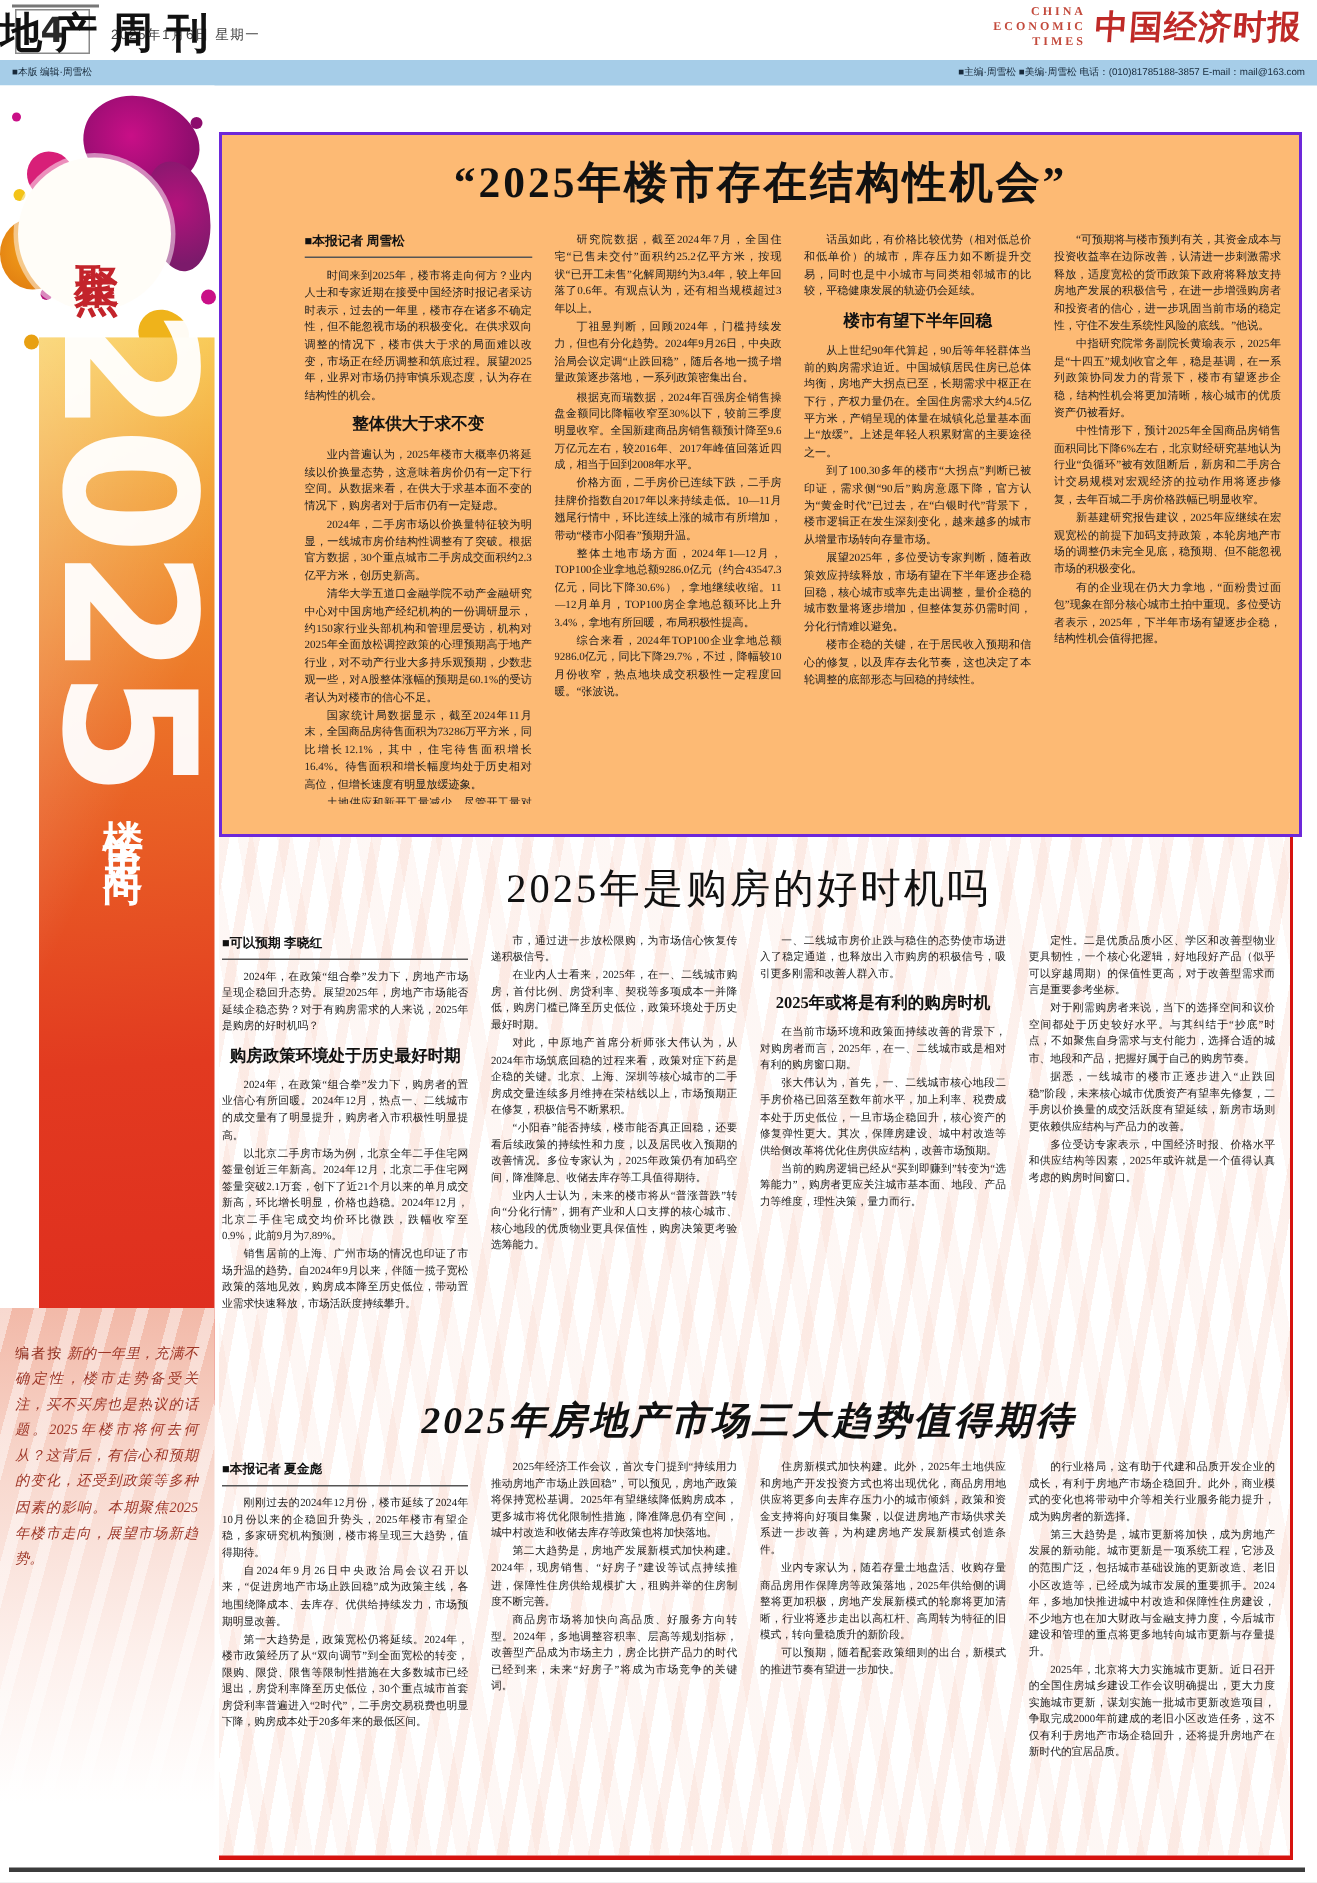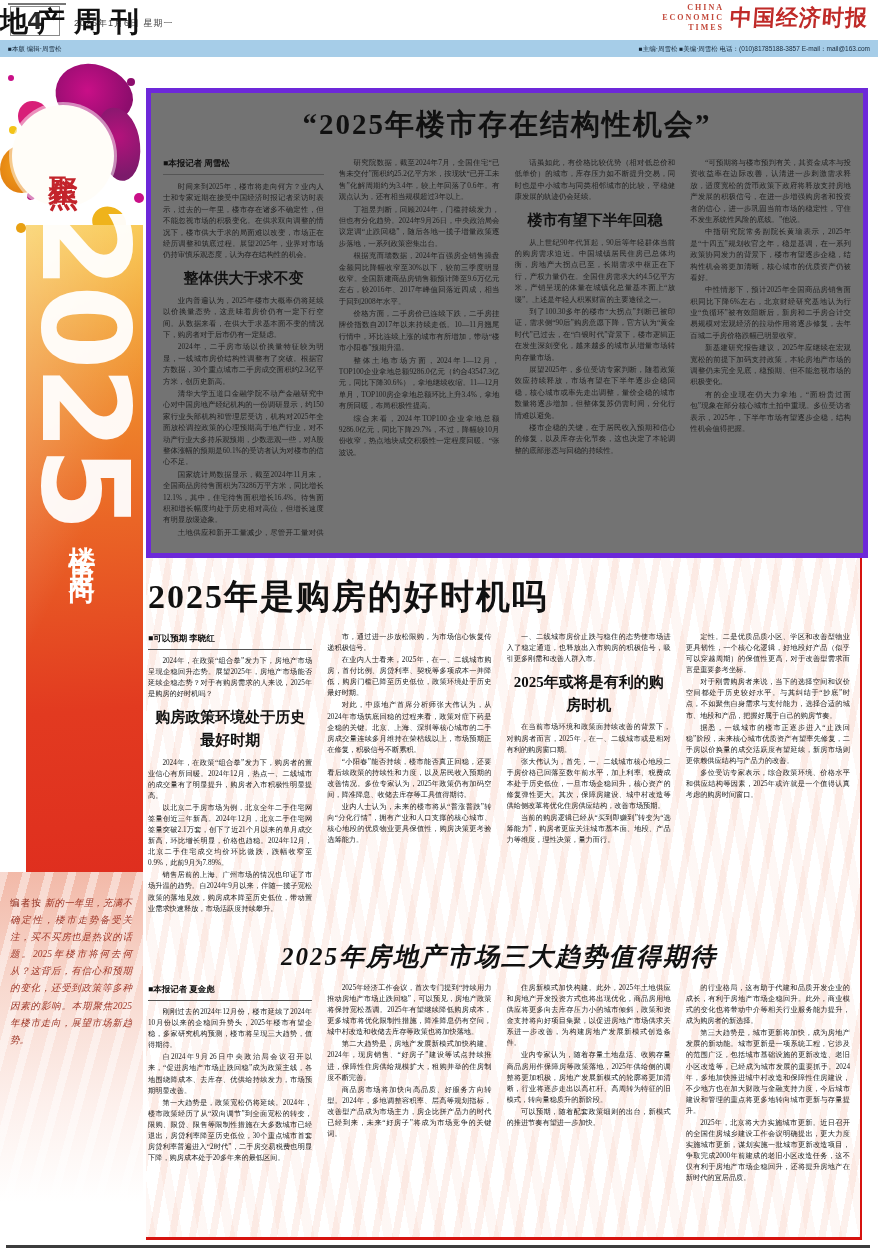--- a/index.html
+++ b/index.html
@@ -78,38 +78,38 @@
     background:repeating-linear-gradient(105deg,rgba(255,255,255,.45) 0 8px,rgba(255,255,255,0) 8px 22px); }
   .editor-note{
     position:absolute; left:10px; top:838px; width:122px;
     font-size:9.5px; line-height:1.8; color:#9c3526; font-style:italic;
     text-align:justify;
   }
   .editor-note b{ font-style:normal; font-weight:400; color:#8e2d1f; letter-spacing:1px; }
   
   .a1-box{
     position:absolute; left:146px; top:88px; width:722px; height:470px;
-    border:5px solid #6d28d9; background:#737373; padding:6px 12px 8px;
+    border:2px solid #6d28d9; background:#fdba74; padding:6px 12px 8px;
   }
   .headline-1{ text-align:center; font-size:29px; font-weight:700; letter-spacing:2px; margin:6px 0 12px; color:#111; }
   .cols{ display:flex; gap:15px; overflow:hidden; }
-  .a1-box .cols{ height:382px; }
+  .a1-box .cols{ height:382px;margin-left:43px; }
   .col{ flex:1 1 0; overflow:hidden; font-size:7.4px; line-height:1.54; text-align:justify; color:#212121; }
   .para{ text-indent:2em; margin-bottom:1px; }
-  .subhead{ font-size:15px; font-weight:700; text-align:center; margin:6px 0 5px; color:#111; }
+  .subhead{ font-size:11px; font-weight:700; text-align:center; margin:6px 0 5px; color:#111; }
   .byline{ font-size:8.5px; font-weight:700; border-bottom:1px solid #555; padding-bottom:4px; margin-bottom:6px; color:#111; }
   .lower-frame{
     position:absolute; left:146px; top:558px; width:716px; height:682px;
     border-right:2px solid #d6130f; border-bottom:3px solid #d6130f;
     background:
       repeating-linear-gradient(100deg,rgba(242,166,140,.16) 0 7px,rgba(255,255,255,0) 7px 20px),
       repeating-linear-gradient(80deg,rgba(246,190,170,.12) 0 10px,rgba(255,255,255,0) 10px 26px);
     padding:0 10px 0 2px;
   }
-  .headline-2{ font-size:34px; font-weight:700; letter-spacing:2px; margin:16px 0 12px; color:#111; }
+  .headline-2{ text-align:center; font-size:27px; font-weight:400; letter-spacing:2px; margin:16px 0 12px; color:#111; }
   .a2 .cols{ height:296px; }
   .headline-3{ text-align:center; font-size:25px; font-weight:700; letter-spacing:2px; margin:12px 0 10px; color:#111;font-style:italic; }
   .a3 .cols{ height:236px; }
   .a2 .col,.a3 .col{ font-size:7.2px; }
   .bottom-rule{ position:absolute; left:6px; top:1245px; width:864px; height:3px; background:#3c3c3c; }
 </style>
 </head>
 <body>
 
 <div class="page">
@@ -221,21 +221,21 @@
             <p class="para">一、二线城市房价止跌与稳住的态势使市场进入了稳定通道，也释放出入市购房的积极信号，吸引更多刚需和改善人群入市。</p>
             <h3 class="subhead">2025年或将是有利的购房时机</h3>
             <p class="para">在当前市场环境和政策面持续改善的背景下，对购房者而言，2025年，在一、二线城市或是相对有利的购房窗口期。</p>
             <p class="para">张大伟认为，首先，一、二线城市核心地段二手房价格已回落至数年前水平，加上利率、税费成本处于历史低位，一旦市场企稳回升，核心资产的修复弹性更大。其次，保障房建设、城中村改造等供给侧改革将优化住房供应结构，改善市场预期。</p>
             <p class="para">当前的购房逻辑已经从“买到即赚到”转变为“选筹能力”，购房者更应关注城市基本面、地段、产品力等维度，理性决策，量力而行。</p>
           </div>
         <div class="col">
             <p class="para">定性。二是优质品质小区、学区和改善型物业更具韧性，一个核心化逻辑，好地段好产品（似乎可以穿越周期）的保值性更高，对于改善型需求而言是重要参考坐标。</p>
             <p class="para">对于刚需购房者来说，当下的选择空间和议价空间都处于历史较好水平。与其纠结于“抄底”时点，不如聚焦自身需求与支付能力，选择合适的城市、地段和产品，把握好属于自己的购房节奏。</p>
             <p class="para">据悉，一线城市的楼市正逐步进入“止跌回稳”阶段，未来核心城市优质资产有望率先修复，二手房以价换量的成交活跃度有望延续，新房市场则更依赖供应结构与产品力的改善。</p>
-            <p class="para">多位受访专家表示，综合政策环境、价格水平和供应结构等因素，2025年或许就是一个值得认真考虑的购房时间窗口。</p>
+            <p class="para">多位受访专家表示，中国经济时报、价格水平和供应结构等因素，2025年或许就是一个值得认真考虑的购房时间窗口。</p>
           </div>
       </div>
     </div>
     <div class="a3">
       <h2 class="headline-3">2025年房地产市场三大趋势值得期待</h2>
       <div class="cols">
         <div class="col">
             <div class="byline">■本报记者 夏金彪</div>
             <p class="para">刚刚过去的2024年12月份，楼市延续了2024年10月份以来的企稳回升势头，2025年楼市有望企稳，多家研究机构预测，楼市将呈现三大趋势，值得期待。</p>
             <p class="para">自2024年9月26日中央政治局会议召开以来，“促进房地产市场止跌回稳”成为政策主线，各地围绕降成本、去库存、优供给持续发力，市场预期明显改善。</p>

